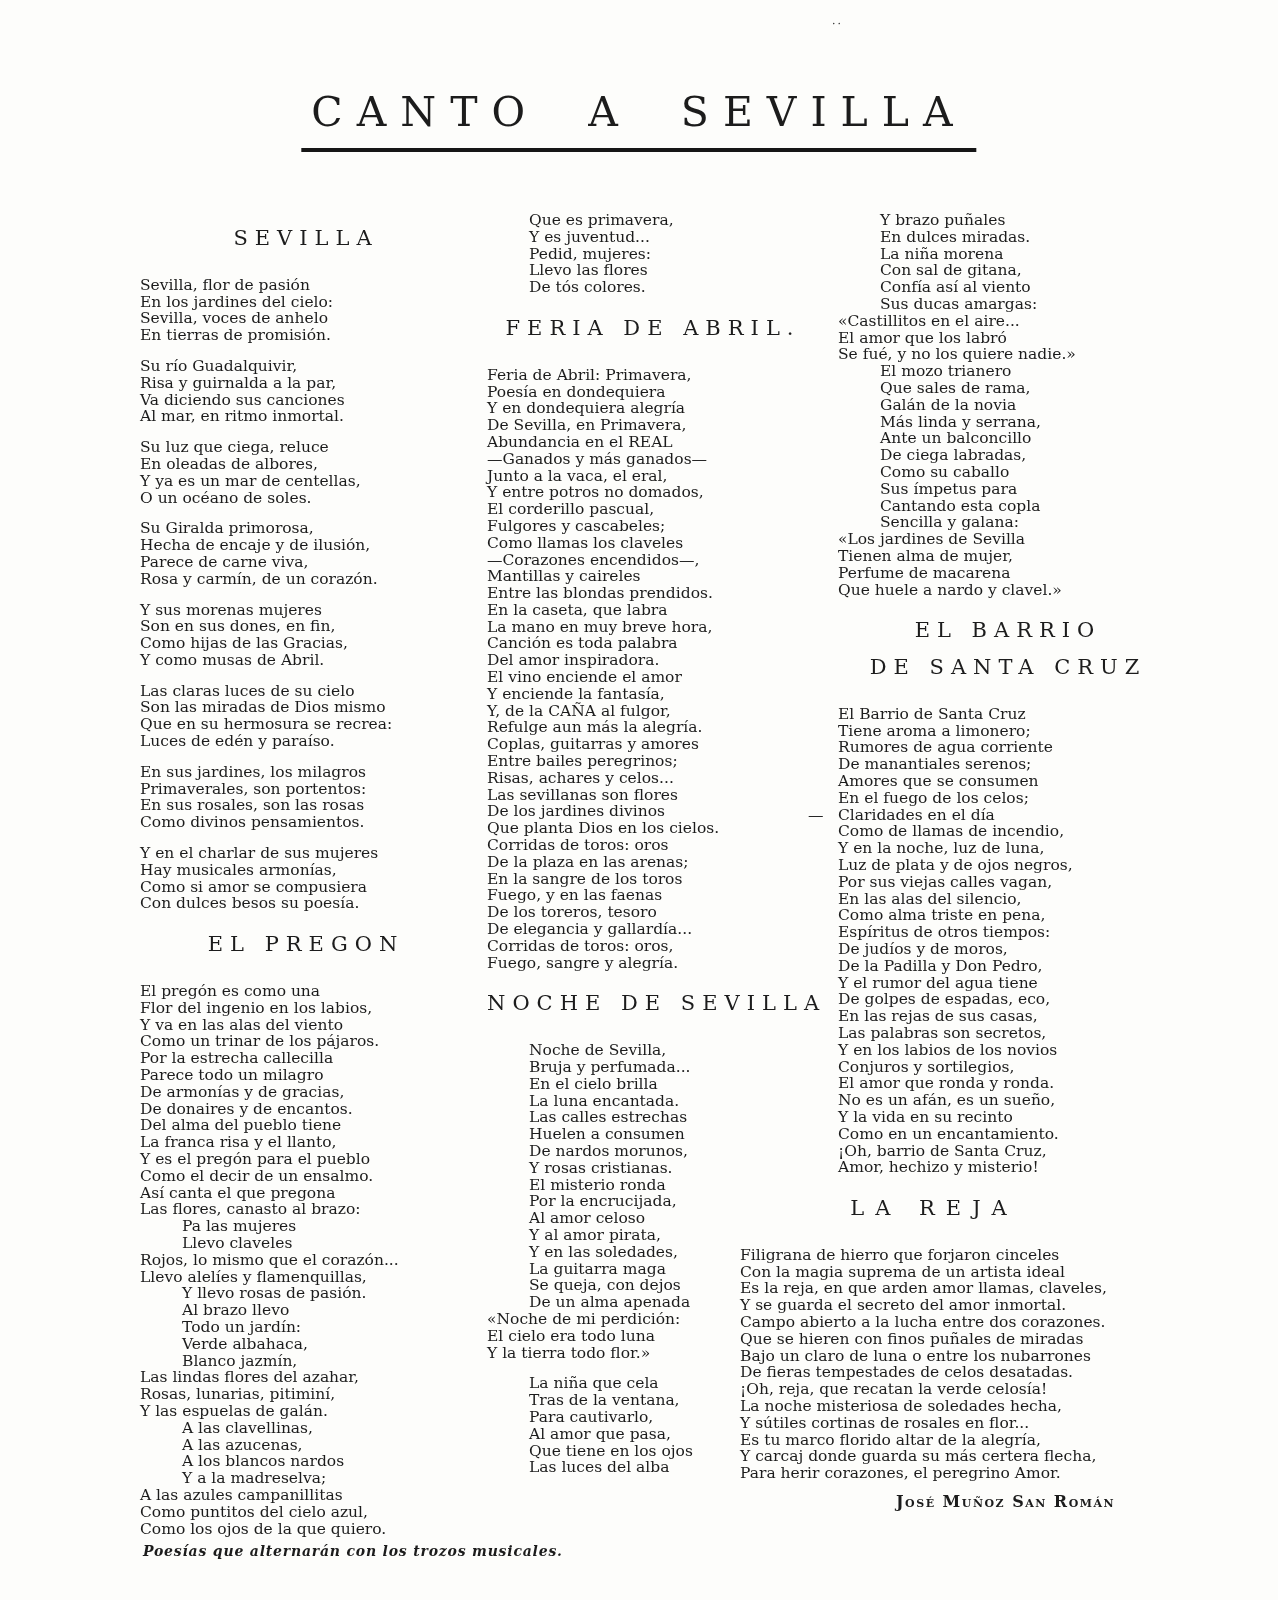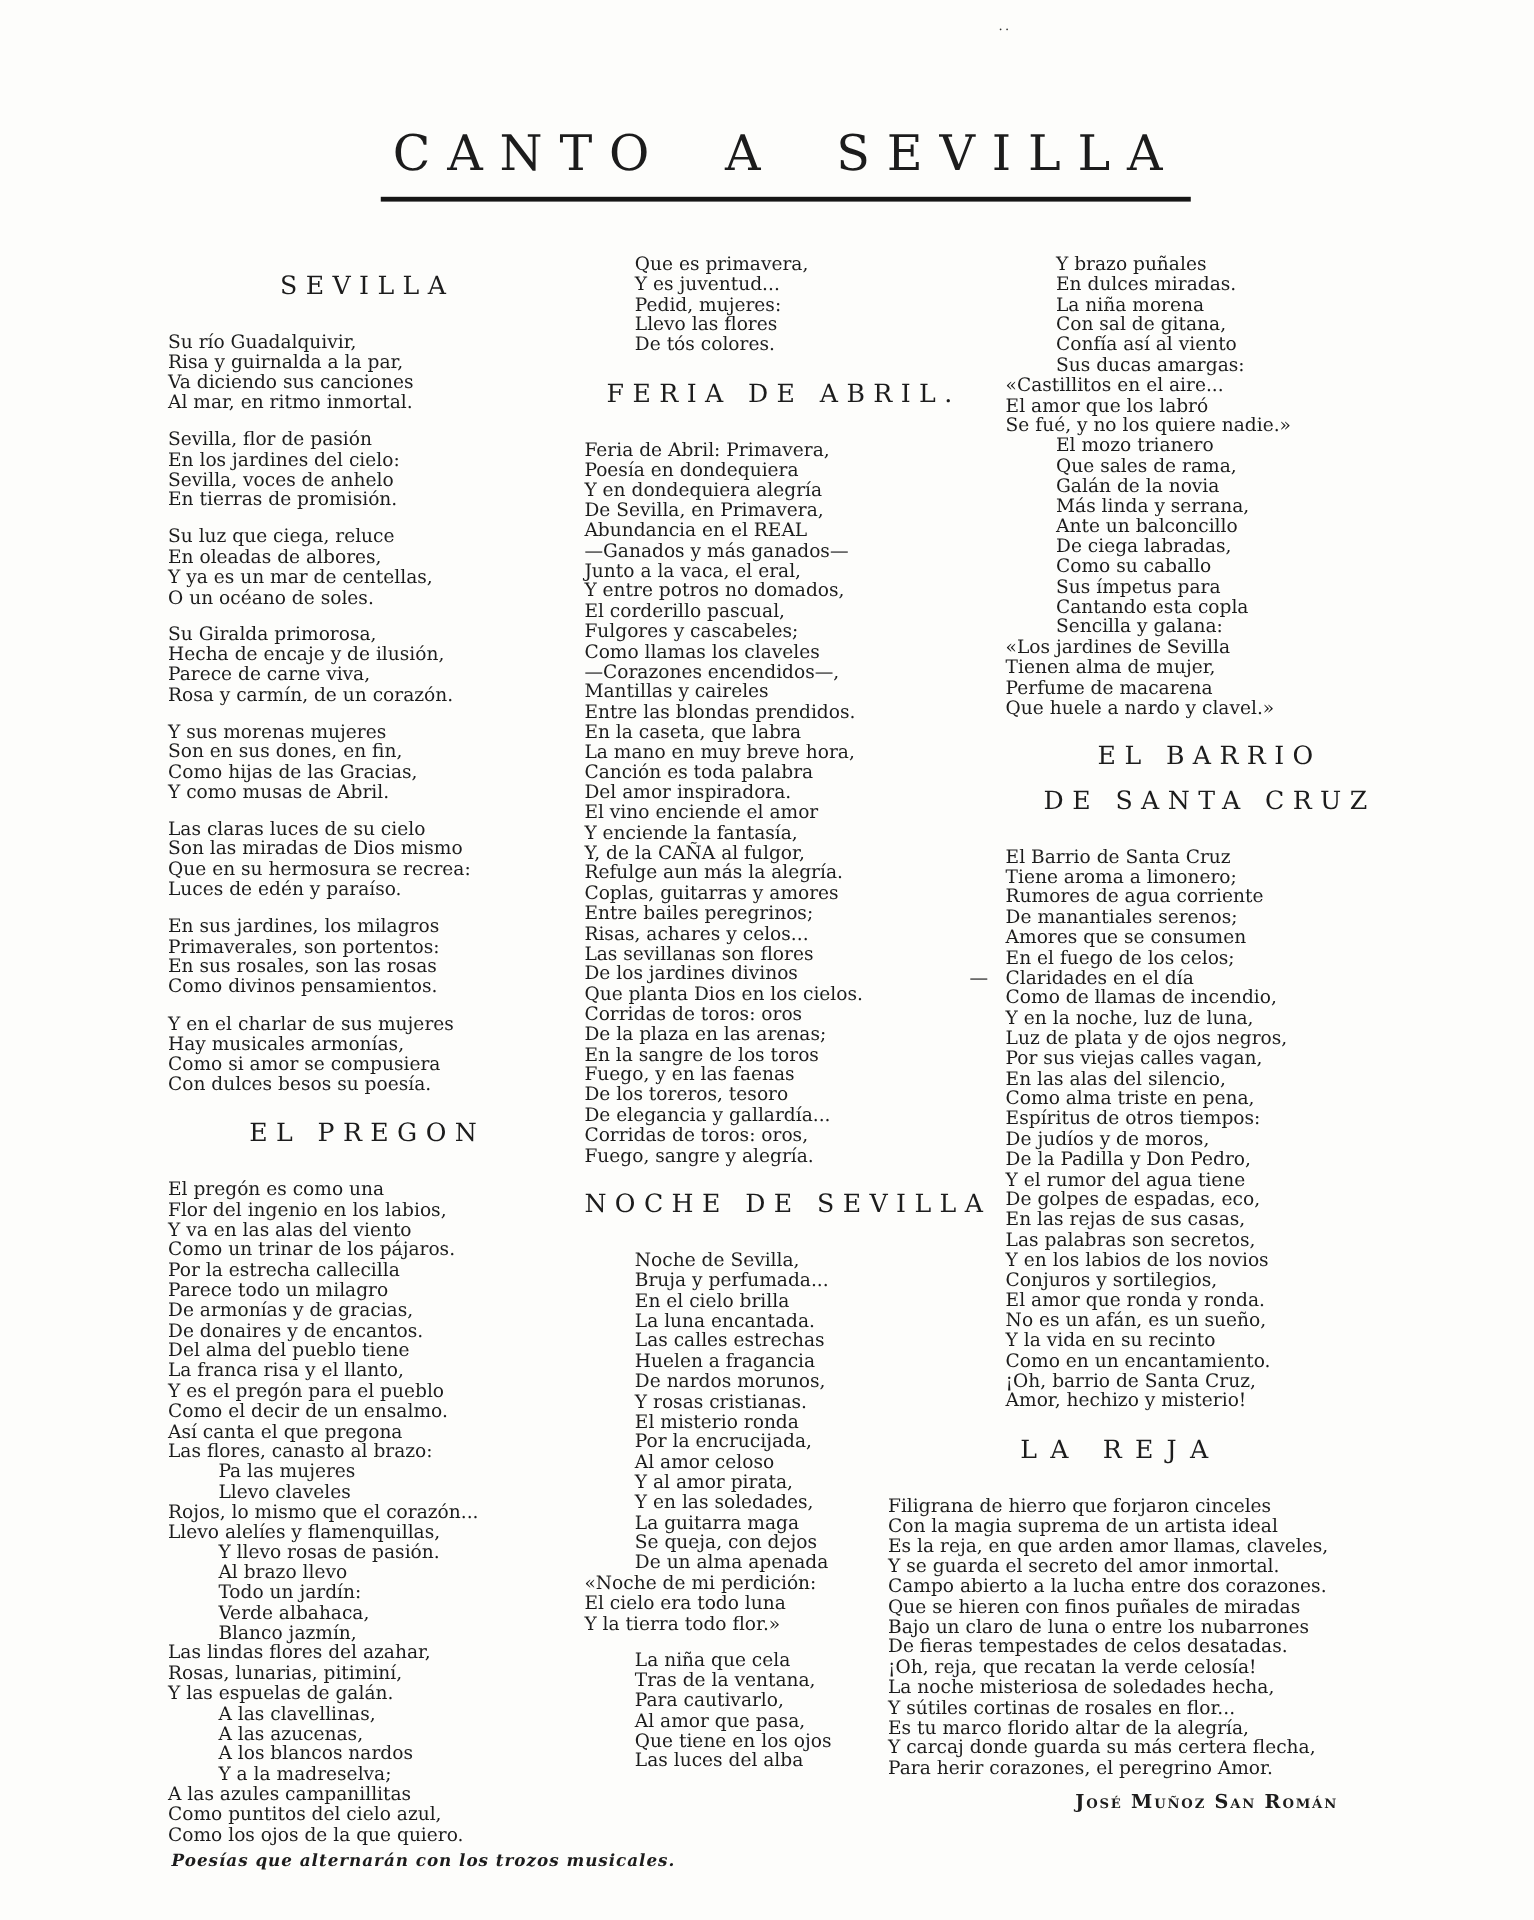--- a/index.html
+++ b/index.html
@@ -18,21 +18,21 @@
     left: 832px; top: 18px;
     font-size: 11px;
     letter-spacing: 2px;
     color: #333;
   }
   .title {
     position: absolute;
     top: 88px;
     left: 50%;
     transform: translateX(-50%);
-    margin: 16px;
+    margin: 0;
     font-size: 41px;
     font-weight: 400;
     letter-spacing: 14px;
     word-spacing: 22px;
     white-space: nowrap;
     border-bottom: 4px solid #161616;
     padding: 0 10px 12px 10px;
   }
   .col { position: absolute; top: 212px; }
   .col-1 { left: 140px; width: 332px; }
@@ -94,30 +94,30 @@
 
 <div class="page">
   <div class="corner-mark">··</div>
   <h1 class="title">CANTO A SEVILLA</h1>
   <div class="col col-1">
       <section class="section">
         <h2 class="sec-heading">
           <div>SEVILLA</div>
         </h2>
         <div class="stanza">
+          <div class="line">Sevilla, flor de pasión</div>
+          <div class="line">En los jardines del cielo:</div>
+          <div class="line">Sevilla, voces de anhelo</div>
+          <div class="line">En tierras de promisión.</div>
+        </div>
+        <div class="stanza">
           <div class="line">Su río Guadalquivir,</div>
           <div class="line">Risa y guirnalda a la par,</div>
           <div class="line">Va diciendo sus canciones</div>
           <div class="line">Al mar, en ritmo inmortal.</div>
-        </div>
-        <div class="stanza">
-          <div class="line">Sevilla, flor de pasión</div>
-          <div class="line">En los jardines del cielo:</div>
-          <div class="line">Sevilla, voces de anhelo</div>
-          <div class="line">En tierras de promisión.</div>
         </div>
         <div class="stanza">
           <div class="line">Su luz que ciega, reluce</div>
           <div class="line">En oleadas de albores,</div>
           <div class="line">Y ya es un mar de centellas,</div>
           <div class="line">O un océano de soles.</div>
         </div>
         <div class="stanza">
           <div class="line">Su Giralda primorosa,</div>
           <div class="line">Hecha de encaje y de ilusión,</div>
@@ -246,21 +246,21 @@
       <section class="section">
         <h2 class="sec-heading">
           <div>NOCHE DE SEVILLA</div>
         </h2>
         <div class="stanza">
           <div class="line ind">Noche de Sevilla,</div>
           <div class="line ind">Bruja y perfumada...</div>
           <div class="line ind">En el cielo brilla</div>
           <div class="line ind">La luna encantada.</div>
           <div class="line ind">Las calles estrechas</div>
-          <div class="line ind">Huelen a fragancia</div>
+          <div class="line ind">Huelen a consumen</div>
           <div class="line ind">De nardos morunos,</div>
           <div class="line ind">Y rosas cristianas.</div>
           <div class="line ind">El misterio ronda</div>
           <div class="line ind">Por la encrucijada,</div>
           <div class="line ind">Al amor celoso</div>
           <div class="line ind">Y al amor pirata,</div>
           <div class="line ind">Y en las soledades,</div>
           <div class="line ind">La guitarra maga</div>
           <div class="line ind">Se queja, con dejos</div>
           <div class="line ind">De un alma apenada</div>

